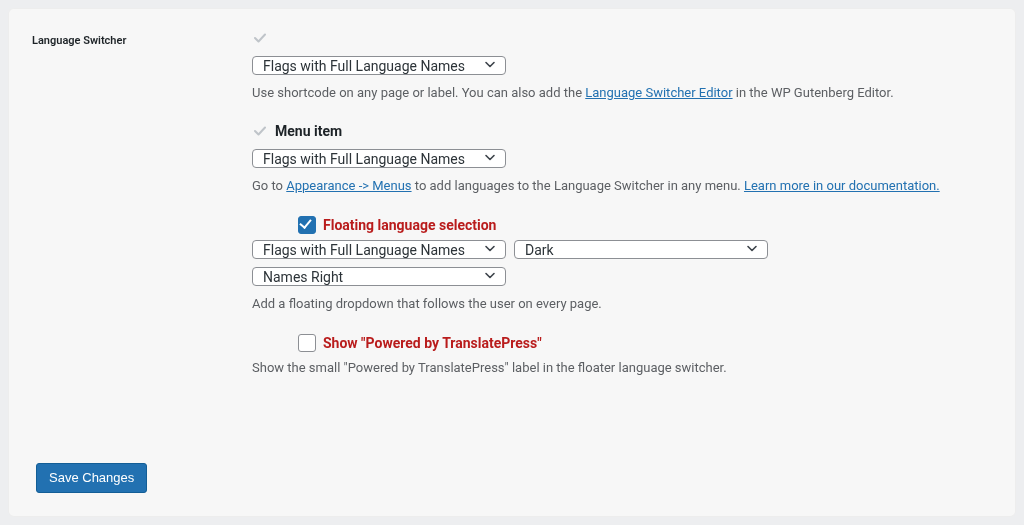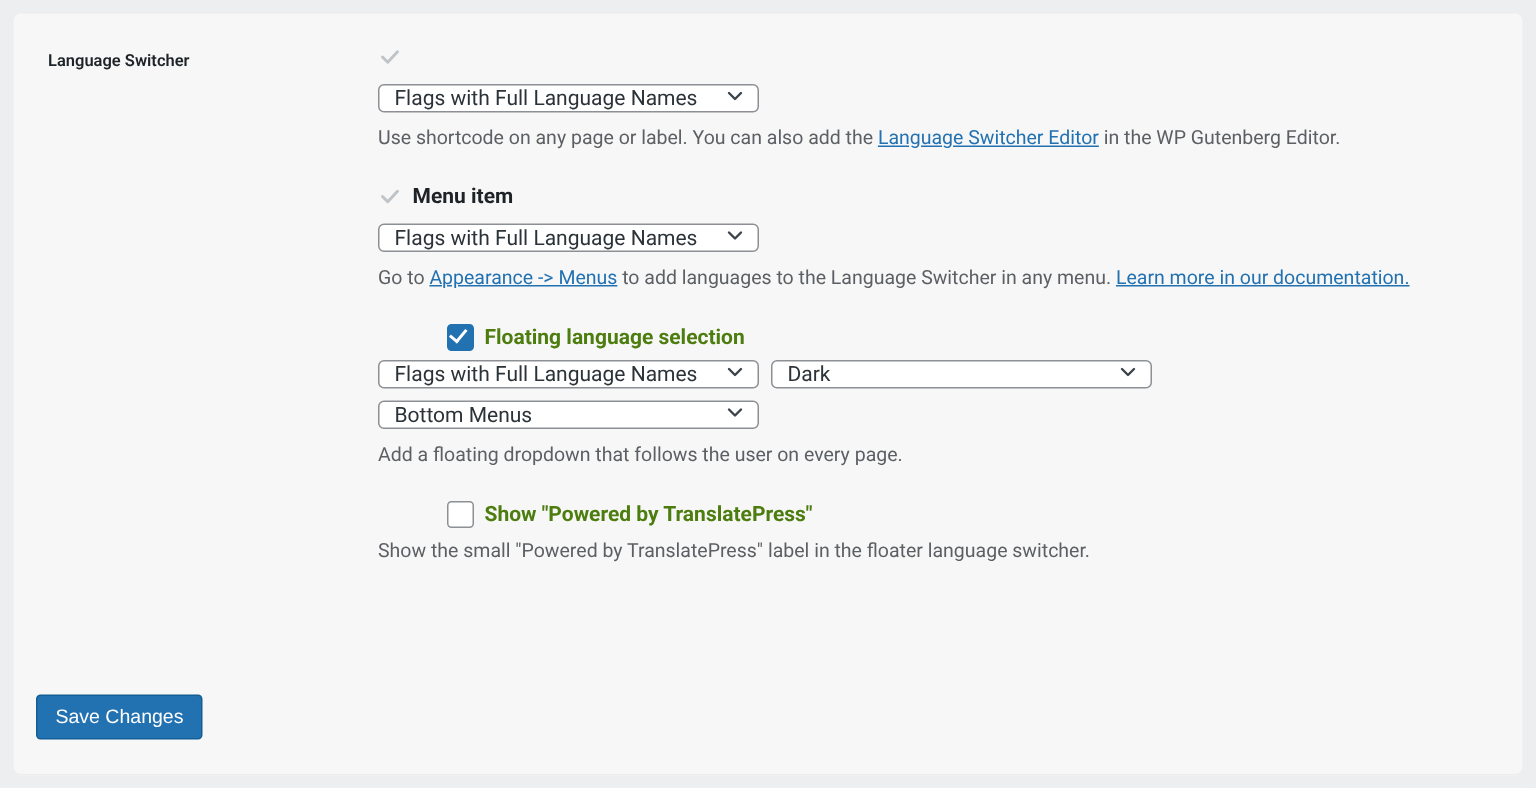--- a/index.html
+++ b/index.html
@@ -89,37 +89,37 @@
     font-size: 13px;
     line-height: 1.55;
   }
   a.link {
     color: #2271b1;
     text-decoration: underline;
     cursor: pointer;
   }
   .save-btn {
     position: absolute;
-    left: 16px;
+    left: 28px;
     bottom: 24px;
     background: #2271b1;
     color: #fff;
     border: 1px solid #135e96;
     border-radius: 3px;
     padding: 7px 12px 8px 12px;
     font-size: 13px;
     cursor: pointer;
     line-height: 1;
   }
   .checkbox-row {
     display: flex;
     align-items: center;
     gap: 7px;
     font-weight: 700;
-    color: #4d7c0f;
+    color: #b91c1c;
     font-size: 14px;
     margin-bottom: 6px;
     padding-left: 46px;
   }
   .realchk {
     width: 16px;
     height: 16px;
     border: 1px solid #8c8f94;
     border-radius: 3px;
     background: #fff;
@@ -215,21 +215,21 @@
             <span>Dark</span>
             <span class="chev">
               <svg width="14" height="14" viewBox="0 0 14 14">
                   <path d="M3 5 L7 9 L11 5" stroke="#3c434a" stroke-width="1.6" fill="none" stroke-linecap="round" stroke-linejoin="round"></path>
                 </svg>
             </span>
           </div>
         </div>
         <div class="sel-row">
           <div class="sel">
-            <span>Bottom Menus</span>
+            <span>Names Right</span>
             <span class="chev">
               <svg width="14" height="14" viewBox="0 0 14 14">
                   <path d="M3 5 L7 9 L11 5" stroke="#3c434a" stroke-width="1.6" fill="none" stroke-linecap="round" stroke-linejoin="round"></path>
                 </svg>
             </span>
           </div>
         </div>
         <div class="desc">Add a floating dropdown that follows the user on every page.</div>
       </div>
 

